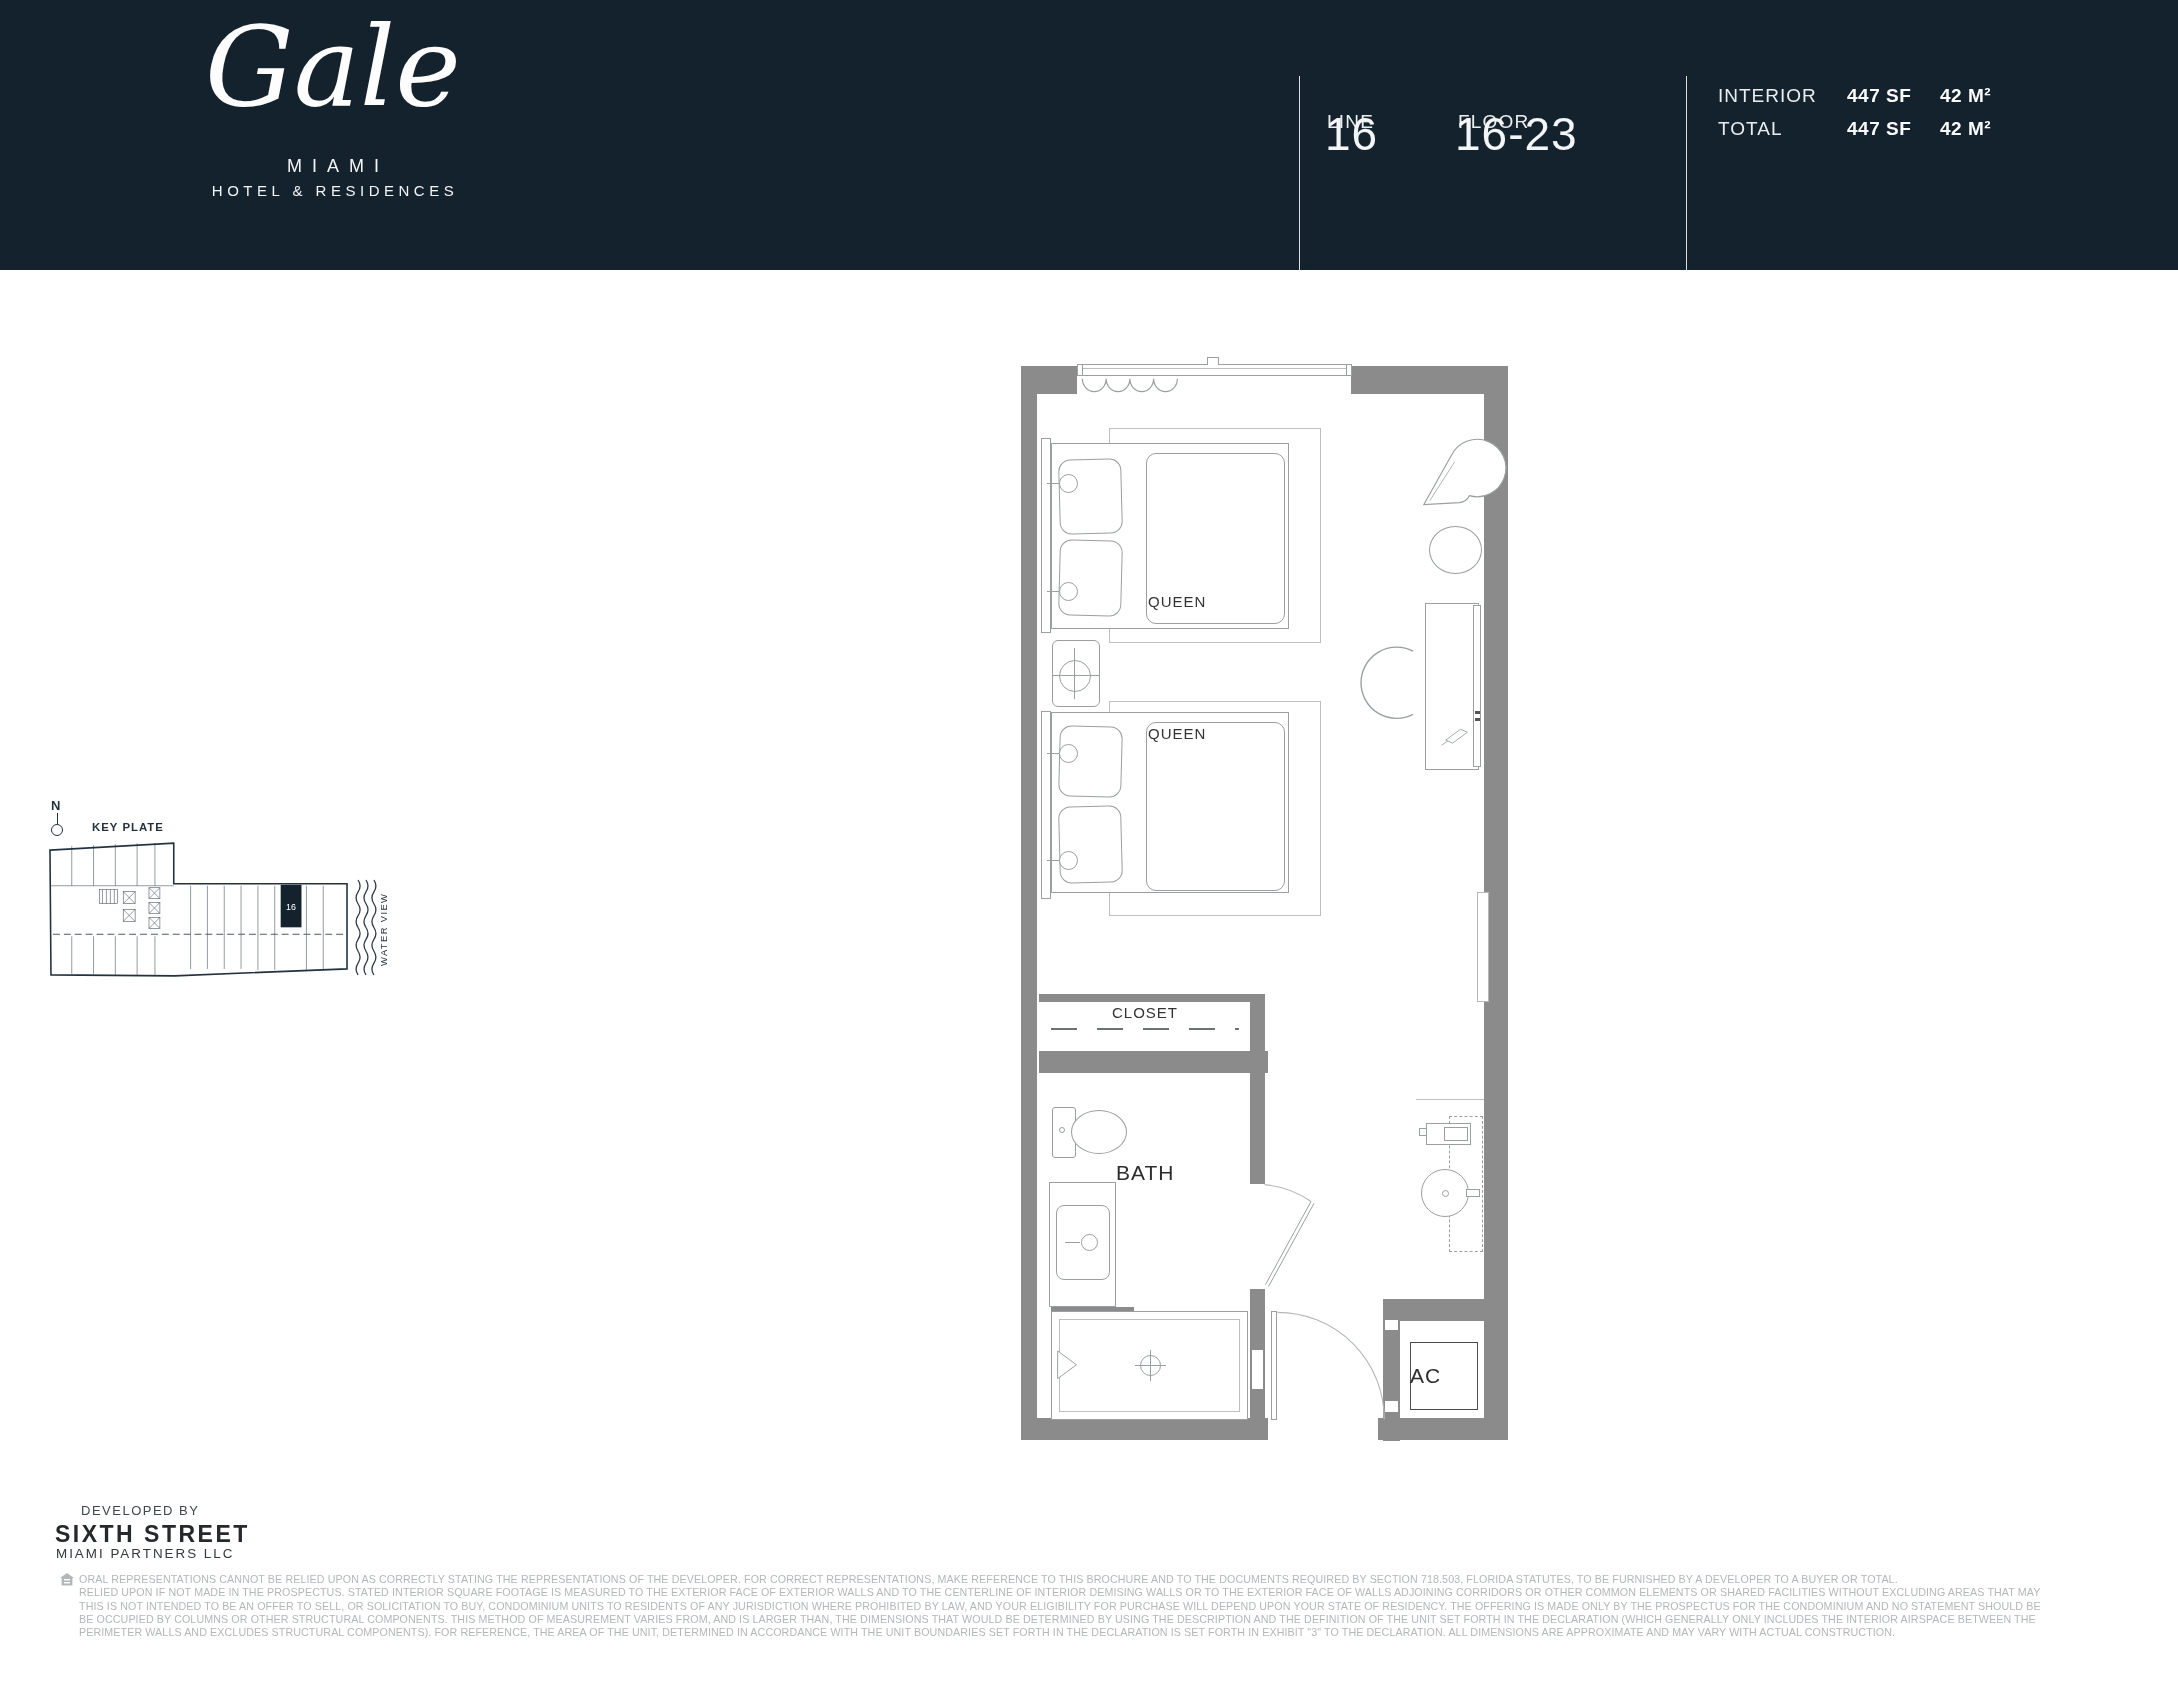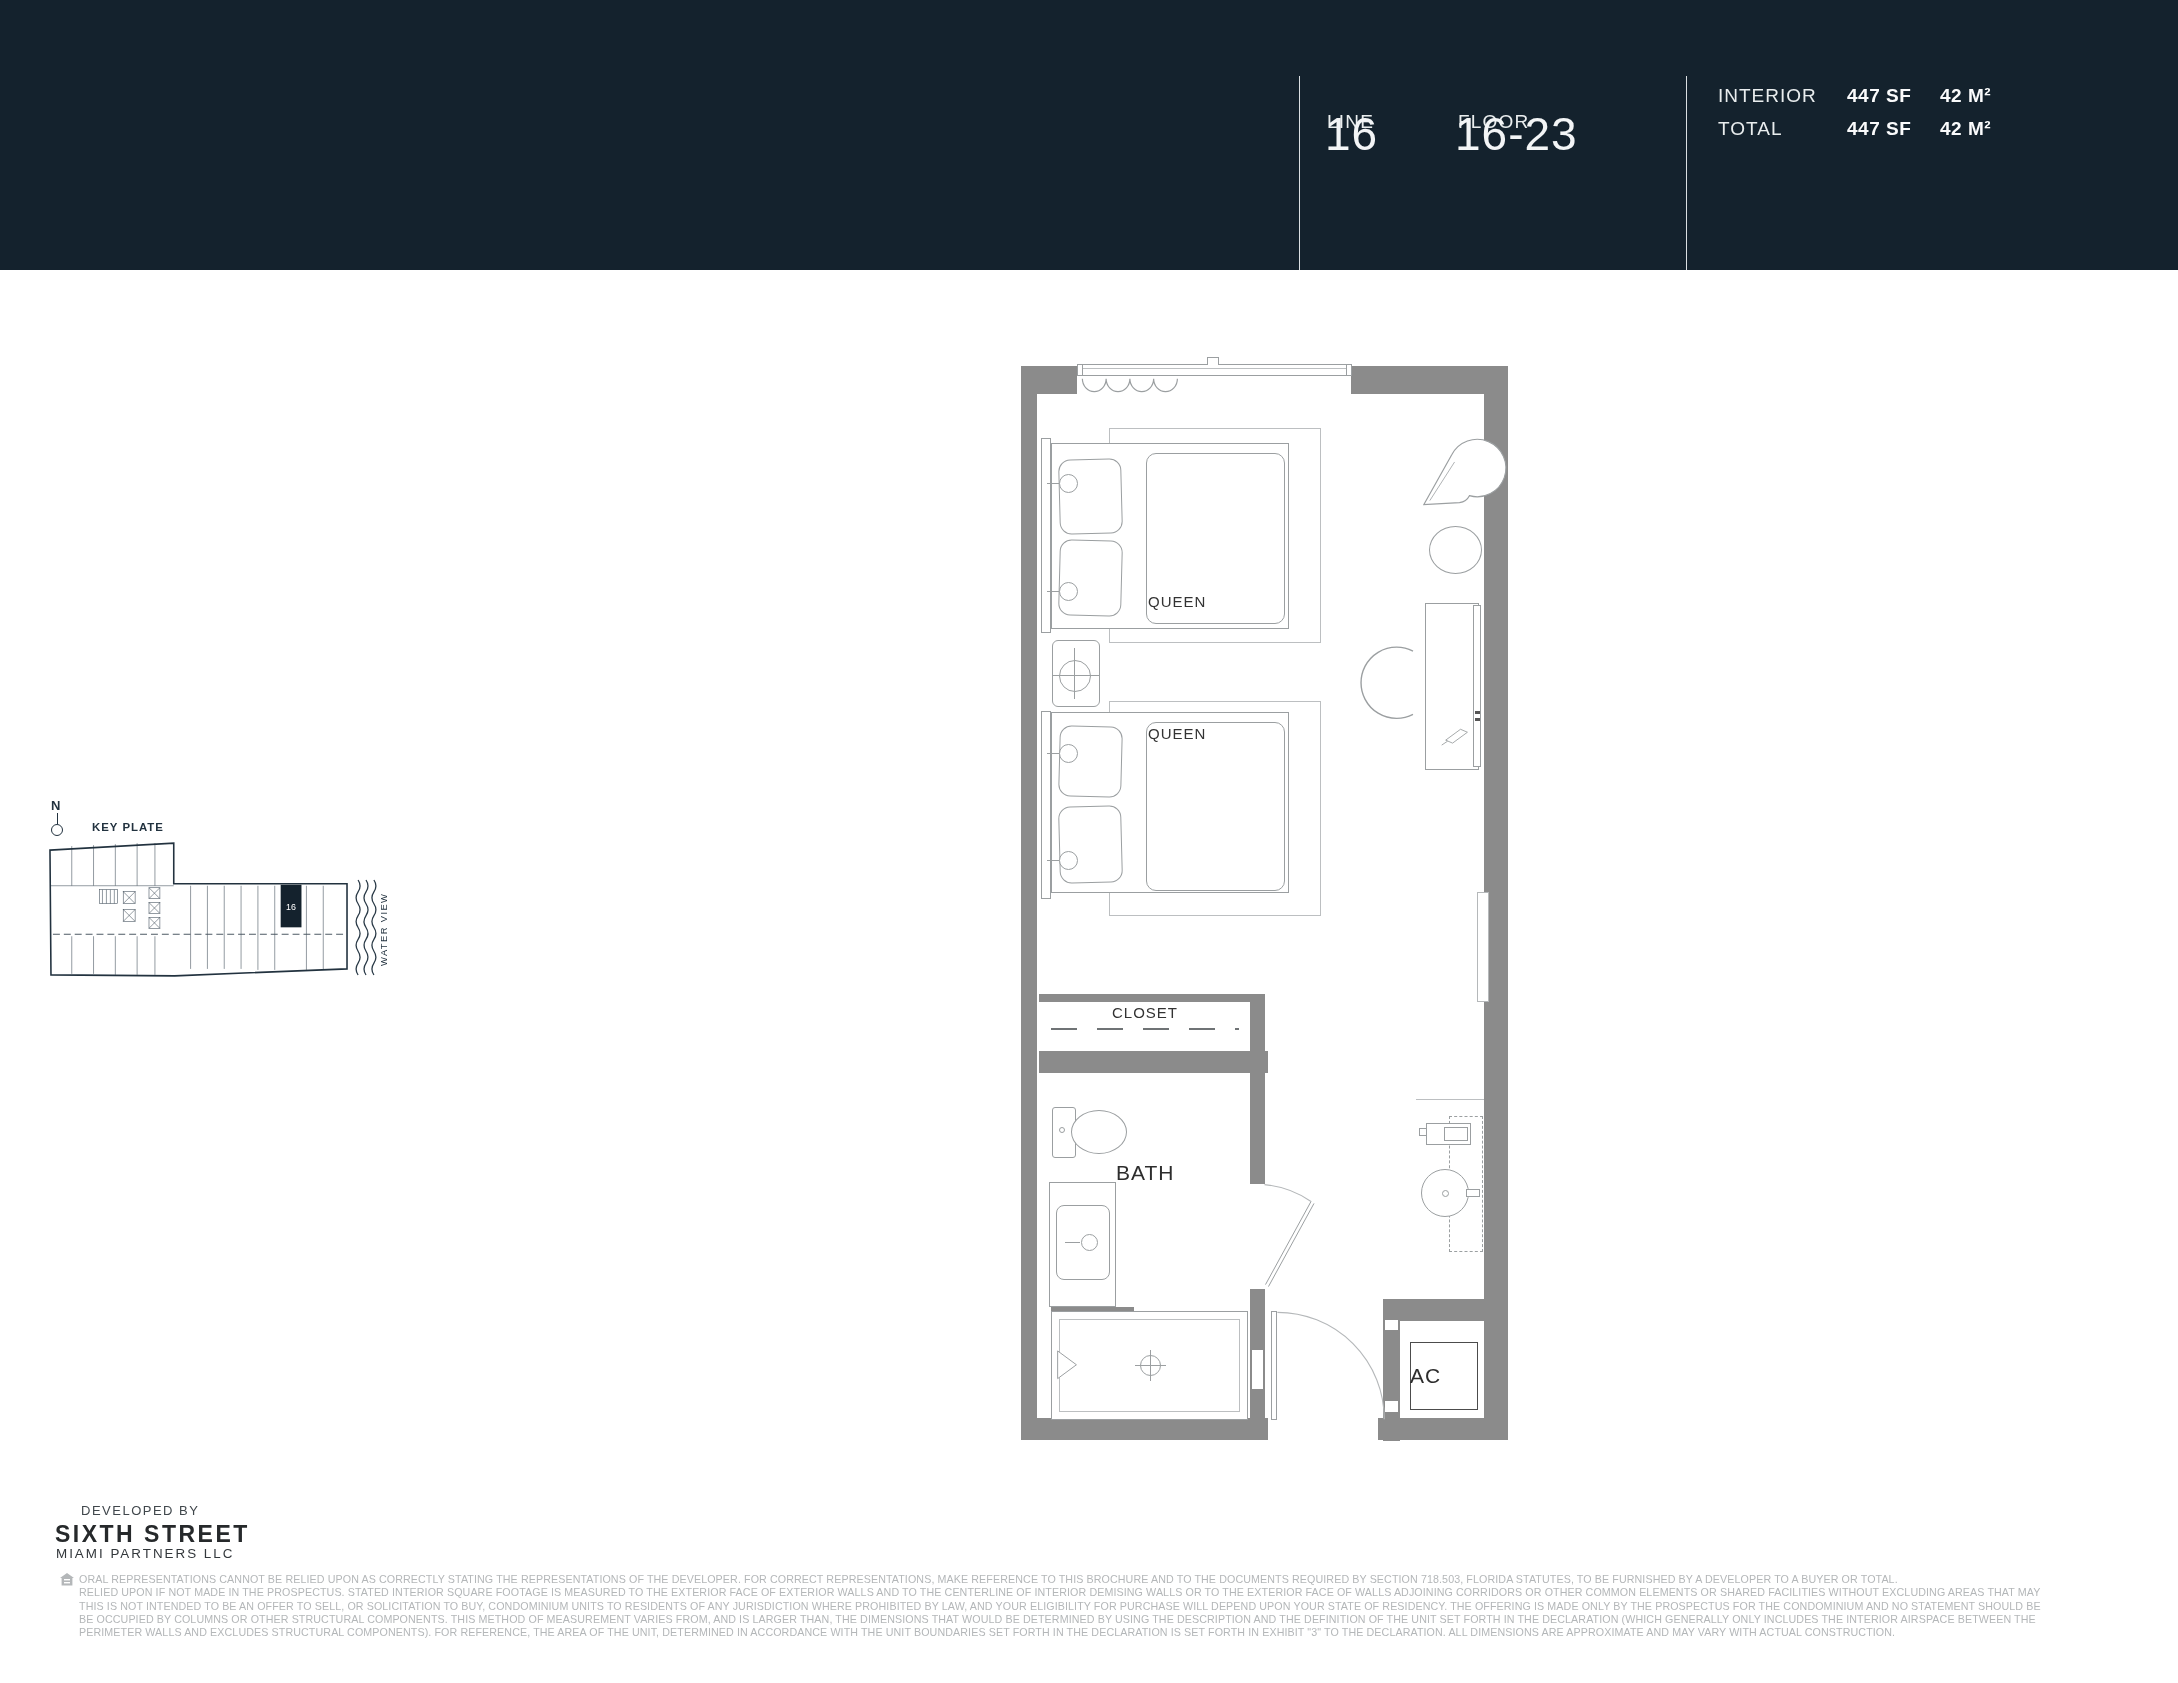--- a/index.html
+++ b/index.html
@@ -56,20 +56,25 @@
   .disc { position:absolute; left:79px; top:1573px; font-size:10.7px; line-height:13.3px;
           letter-spacing:0.1px; color:#b4b7b9; white-space:nowrap; }
   .eh-icon { position:absolute; left:60px; top:1573px; }
 </style>
 </head>
 <body>
 
 <div class="page">
 
   <div class="header">
+    <div class="logo">
+      <div class="logo-script">Gale</div>
+      <div class="logo-city">MIAMI</div>
+      <div class="logo-tag">HOTEL &amp; RESIDENCES</div>
+    </div>
 
 
     <div class="vdiv" style="left:1299px;"></div>
 
     <div class="hd-label" style="left:1327px; top:83px;">LINE</div>
     <div class="hd-value" style="left:1325px; top:107px;">16</div>
 
     <div class="hd-label" style="left:1458px; top:83px;">FLOOR</div>
     <div class="hd-value" style="left:1455px; top:107px;">16-23</div>
 

